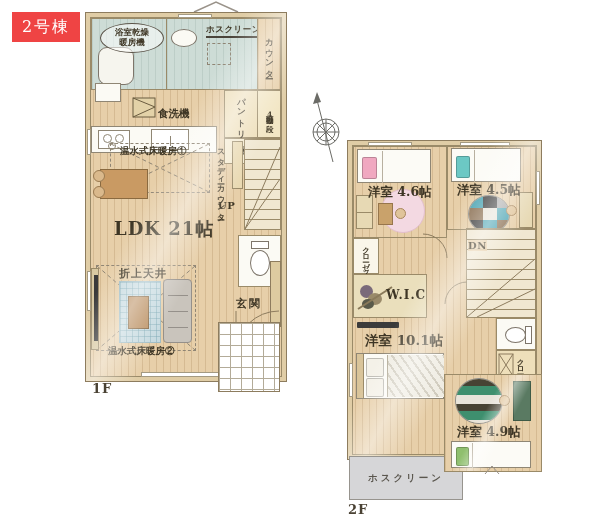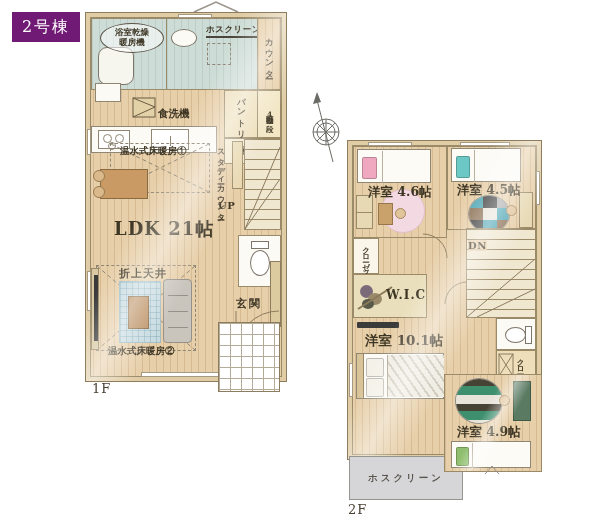--- a/index.html
+++ b/index.html
@@ -23,23 +23,23 @@
          background-image:linear-gradient(#b3ab98 1px, rgba(0,0,0,0) 1px),linear-gradient(90deg,#b3ab98 1px, rgba(0,0,0,0) 1px);
          background-size:11px 11px;}
   .rug-blue{background-color:#c6dae0;border:1px solid #9fbcc4;
          background-image:linear-gradient(rgba(120,165,178,.45) 1px, rgba(0,0,0,0) 1px),linear-gradient(90deg, rgba(120,165,178,.45) 1px, rgba(0,0,0,0) 1px);
          background-size:6px 6px;}
   .furn{position:absolute;box-sizing:border-box;}
   .bed{background:#fcfbf6;border:1px solid #8f8674;}
   .pillow{position:absolute;border:1px solid rgba(0,0,0,.22);border-radius:2px;}
   .circle{border-radius:50%;}
   .win{position:absolute;background:#ffffff;border:1px solid #a49a82;box-sizing:border-box;}
-  .badge{position:absolute;left:12px;top:12px;width:68px;height:30px;background:#701a75;color:#fff;
+  .badge{position:absolute;left:12px;top:12px;width:68px;height:30px;background:#ef4444;color:#fff;
          font-size:16px;letter-spacing:2px;display:flex;align-items:center;justify-content:center;}
-  .floor-tag{position:absolute;font-size:13px;font-weight:400;color:#4a4234;letter-spacing:1px;}
+  .floor-tag{position:absolute;font-size:13px;font-weight:700;color:#4a4234;letter-spacing:1px;}
 </style>
 </head>
 <body>
 
 <div class="badge">2号棟</div>
 
 <svg class="abs" style="left:300px;top:90px;" width="54" height="76" viewBox="0 0 54 76">
   <g stroke="#6b6b66" fill="none" stroke-width="1">
     <line x1="33" y1="72" x2="17" y2="10"></line>
     <circle cx="26" cy="42" r="13"></circle>

